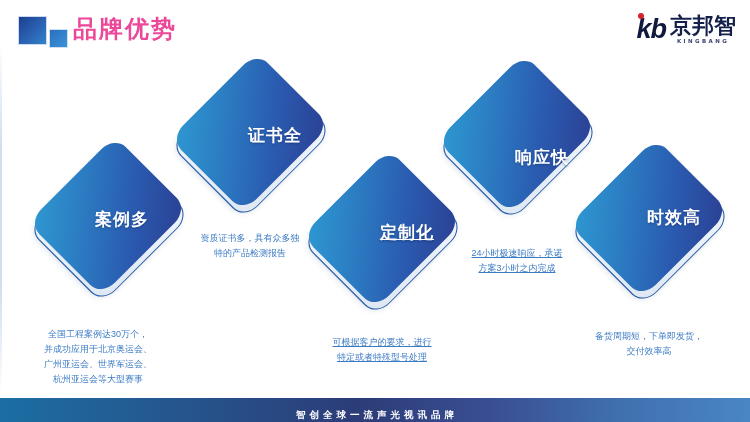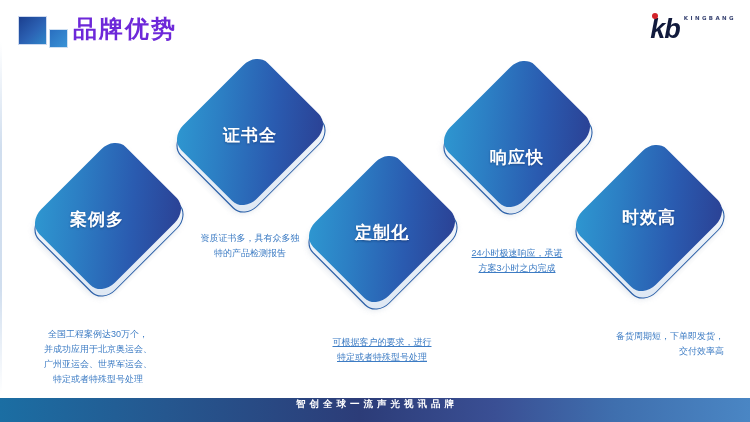--- a/index.html
+++ b/index.html
@@ -61,21 +61,21 @@
     height: 17px;
     background: linear-gradient(135deg, #2a6fc0 0%, #3a93d6 100%);
     border: 1.5px solid #cfe0f2;
   }
   .title {
     position: absolute;
     left: 73px;
     top: 12px;
     font-size: 24px;
     font-weight: bold;
-    color: #6d28d9;
+    color: #ec4899;
     letter-spacing: 2px;
     line-height: 34px;
     white-space: nowrap;
   }
 
   
   .logo {
     position: absolute;
     right: 14px;
     top: 14px;
@@ -160,21 +160,21 @@
     height: 104px;
     border-radius: 16px;
     transform: rotate(45deg) scaleY(1.18);
     background: linear-gradient(225deg, #2b3f92 0%, #2a5bb0 35%, #2c7fc4 70%, #2e9ad2 100%);
   }
   .dia-label {
     position: absolute;
     left: 0;
     width: 104px;
     top: 44px;
-    text-align: center;
+    text-align: right;
     font-size: 17px;
     font-weight: bold;
     color: #ffffff;
     letter-spacing: 1px;
     text-shadow: 0 1px 2px rgba(10,40,90,.45);
     z-index: 3;
     white-space: nowrap;
   }
 
   .caption {
@@ -200,32 +200,32 @@
   #item-3 .dia-wrap { left: 330px; top: 177px; }
   #item-3 .dia-label { top: 221px; left: 330px; text-decoration: underline; }
   #item-3 .caption   { left: 307px; top: 300px; text-decoration: underline; }
 
   #item-4 .dia-wrap { left: 465px; top: 82px; }
   #item-4 .dia-label { top: 126px; left: 465px; margin-top: 20px; }
   #item-4 .caption   { left: 442px; top: 211px; text-decoration: underline; }
 
   #item-5 .dia-wrap { left: 597px; top: 166px; }
   #item-5 .dia-label { top: 206px; left: 597px; }
-  #item-5 .caption   { left: 574px; top: 294px; text-align: right; }
+  #item-5 .caption   { left: 574px; top: 294px; }
 
   
   .footer {
     position: absolute;
     left: 0;
     bottom: 0;
     width: 750px;
     height: 24px;
     background: linear-gradient(to right, #1b6ea3 0%, #25578f 22%, #2c3c78 48%, #3a4f94 66%, #3f6fae 82%, #4a86c4 100%);
     display: flex;
-    align-items: flex-start;
+    align-items: flex-end;
     justify-content: center;
   }
   .footer-text {
     font-size: 9.5px;
     font-weight: bold;
     color: #ffffff;
     letter-spacing: 4px;
     text-indent: 4px;
     white-space: nowrap;
   }
@@ -241,36 +241,37 @@
     <div class="mark">
       <div class="sq-big"></div>
       <div class="sq-small"></div>
     </div>
     <div class="title">品牌优势</div>
 
     <div class="logo">
       <div class="logo-kb">kb</div>
       <div class="logo-dot"></div>
       <div class="logo-cn-wrap">
+        <div class="logo-cn">京邦智</div>
         <div class="logo-en">KINGBANG</div>
       </div>
     </div>
   </div>
 
   <div class="item" id="item-1">
     <div class="dia-wrap">
       <div class="dia-shadow"></div>
       <div class="dia-under"></div>
       <div class="dia"></div>
     </div>
     <div class="dia-label">案例多</div>
     <div class="caption">全国工程案例达30万个，
 并成功应用于北京奥运会、
 广州亚运会、世界军运会、
-特定或者特殊型号处理</div>
+杭州亚运会等大型赛事</div>
   </div>
 
   <div class="item" id="item-2">
     <div class="dia-wrap">
       <div class="dia-shadow"></div>
       <div class="dia-under"></div>
       <div class="dia"></div>
     </div>
     <div class="dia-label">证书全</div>
     <div class="caption">资质证书多，具有众多独

